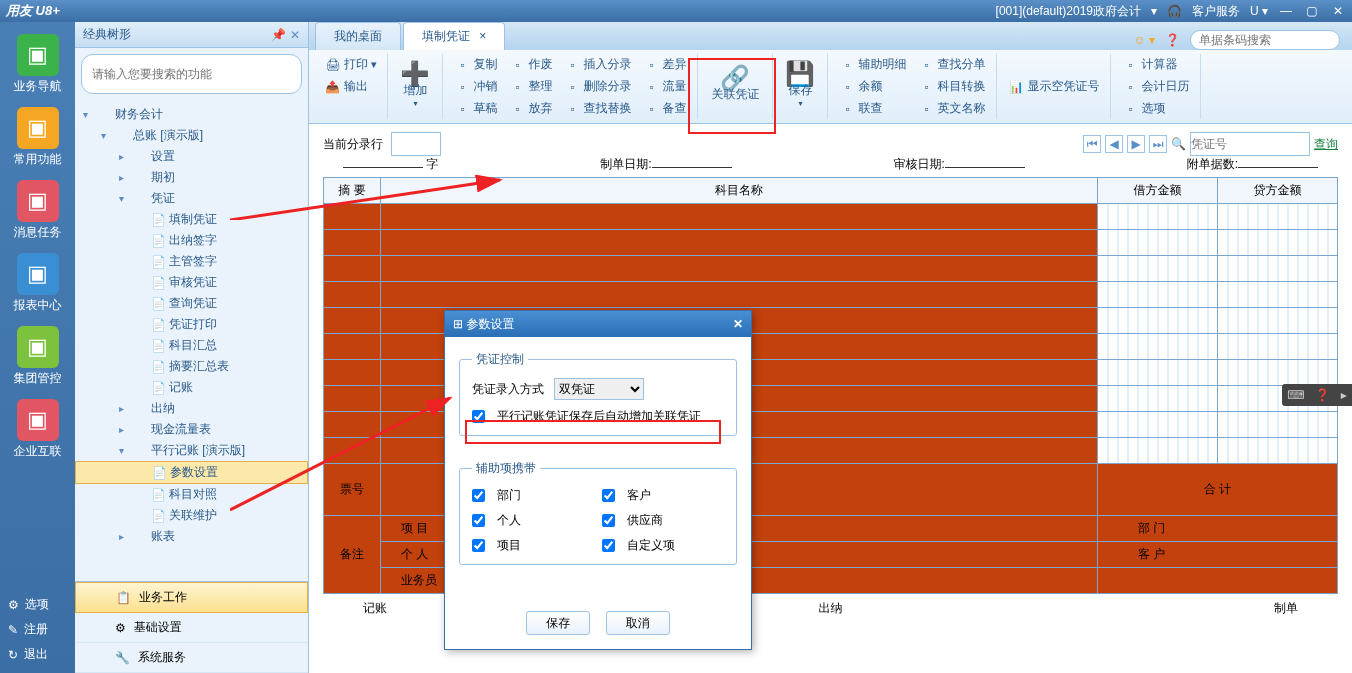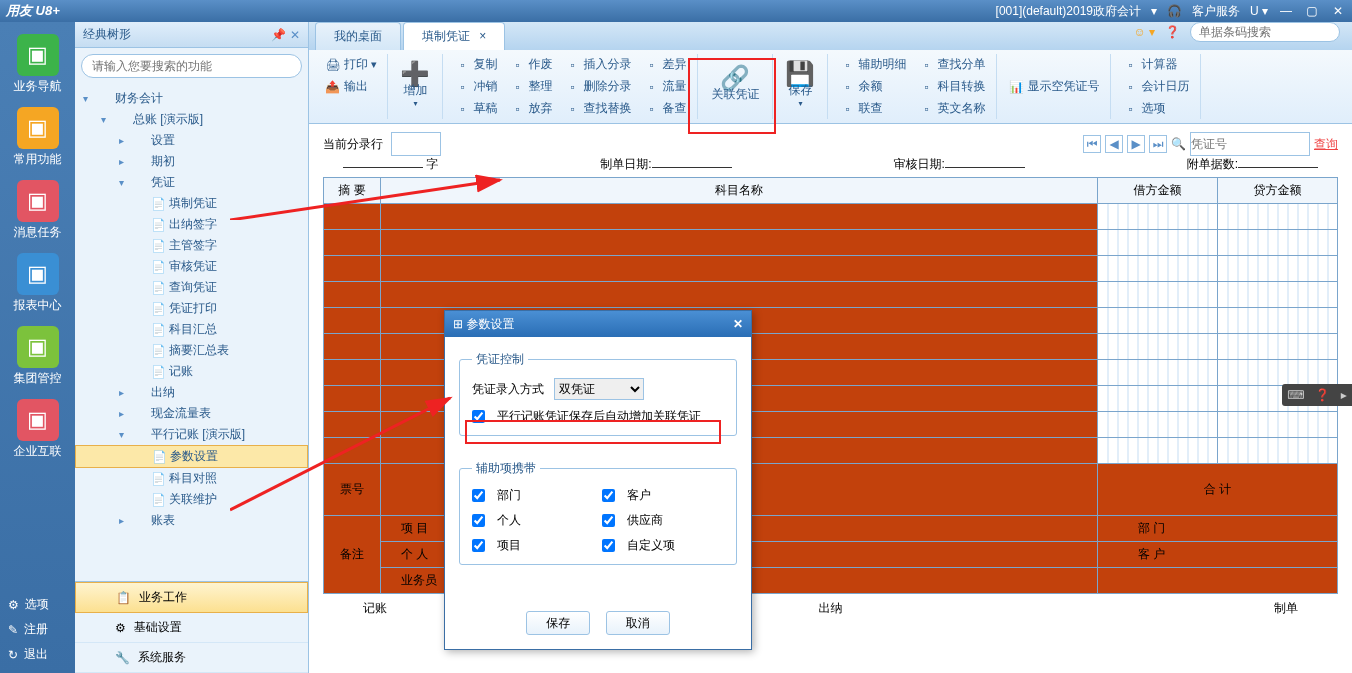--- a/index.html
+++ b/index.html
@@ -19,33 +19,33 @@
 .iconbar .item { width: 60px; text-align: center; color: #fff; font-size: 11px; padding: 4px 0; cursor: pointer; }
 .iconbar .item .ico { width: 42px; height: 42px; margin: 0 auto 2px; border-radius: 6px; display: flex; align-items: center; justify-content: center; font-size: 22px; }
 .iconbar .bottom { margin-top: auto; width: 100%; padding-bottom: 6px; }
 .iconbar .bottom .row { color: #fff; padding: 4px 8px; cursor: pointer; display: flex; align-items: center; gap: 6px; }
 
 
 .treepanel { width: 234px; background: #eaf3fb; border-right: 1px solid #9cc3e4; display: flex; flex-direction: column; }
 .treepanel .hdr { height: 26px; background: linear-gradient(#e0eefb,#c5ddf2); border-bottom: 1px solid #9cc3e4; display: flex; align-items: center; padding: 0 8px; color: #2a5a8a; }
 .treepanel .hdr .pin { margin-left: auto; cursor: pointer; color: #5a8fc7; }
 .treepanel .search { padding: 6px; }
-.treepanel .search input { width: 100%; height: 24px; border: 1px solid #9cc3e4; border-radius: 12px; padding: 0 24px 0 10px; color: #888; }
+.treepanel .search input { width: 100%; height: 40px; border: 1px solid #9cc3e4; border-radius: 12px; padding: 0 24px 0 10px; color: #888; }
 .treepanel .tree { flex: 1; overflow: auto; padding: 4px 0; }
 .tree-node { padding: 2px 0 2px 8px; color: #2a5a8a; cursor: pointer; white-space: nowrap; display: flex; align-items: center; gap: 4px; }
 .tree-node.sel { background: #fce8a8; border: 1px solid #e8b04a; }
 .tree-node .tog { width: 10px; color: #5a8fc7; font-size: 10px; }
 .tree-node .ico { width: 14px; color: #5a8fc7; }
 .treepanel .tabs { border-top: 1px solid #9cc3e4; }
 .treepanel .tabs .tab { padding: 6px 8px 6px 40px; cursor: pointer; display: flex; align-items: center; gap: 8px; border-bottom: 1px solid #d4e7f7; }
 .treepanel .tabs .tab.active { background: linear-gradient(#fef4d0,#fce090); border: 1px solid #e8b04a; }
 
 
 .content { flex: 1; display: flex; flex-direction: column; background: #fff; }
-.doctabs { height: 28px; background: linear-gradient(#d4e7f7,#b5d4ef); display: flex; align-items: flex-start; padding: 0 6px; gap: 2px; }
+.doctabs { height: 28px; background: linear-gradient(#d4e7f7,#b5d4ef); display: flex; align-items: flex-end; padding: 0 6px; gap: 2px; }
 .doctabs .tab { padding: 5px 18px; border-radius: 4px 4px 0 0; cursor: pointer; color: #2a5a8a; background: linear-gradient(#e8f2fb,#d4e7f7); border: 1px solid #9cc3e4; border-bottom: none; }
 .doctabs .tab.active { background: #fff; }
 .doctabs .right { margin-left: auto; display: flex; gap: 10px; align-items: center; padding-right: 6px; }
 .doctabs .search2 { height: 20px; width: 150px; border: 1px solid #9cc3e4; border-radius: 10px; padding: 0 8px; color: #888; }
 
 
 .ribbon { background: linear-gradient(#f4f9fd,#e0eefb); border-bottom: 1px solid #9cc3e4; padding: 4px 6px; display: flex; gap: 2px; }
 .ribbon .grp { border-right: 1px solid #c5ddf2; padding: 0 6px; display: flex; gap: 4px; }
 .ribbon .col { display: flex; flex-direction: column; gap: 1px; }
 .ribbon .btn { display: flex; align-items: center; gap: 3px; padding: 2px 4px; cursor: pointer; color: #2a5a8a; white-space: nowrap; font-size: 11px; }
@@ -439,21 +439,21 @@
       <div class="toprow">
         <span>当前分录行</span>
         <input style="">
         <div class="nav">
           <button>⏮</button>
           <button>◀</button>
           <button>▶</button>
           <button>⏭</button>
           <span style="color:#5a8fc7">🔍</span>
           <input placeholder="凭证号" style="">
-          <a href="#" style="color:#ef4444">查询</a>
+          <a href="#" style="color:#15803d">查询</a>
         </div>
       </div>
       <div class="meta">
         <div><span></span> <span style="border:none;min-width:auto">字</span></div>
         <div><span style="border:none;min-width:auto">制单日期:</span><span></span></div>
         <div><span style="border:none;min-width:auto">审核日期:</span><span></span></div>
         <div><span style="border:none;min-width:auto">附单据数:</span><span></span></div>
       </div>
       <table>
         <thead>

